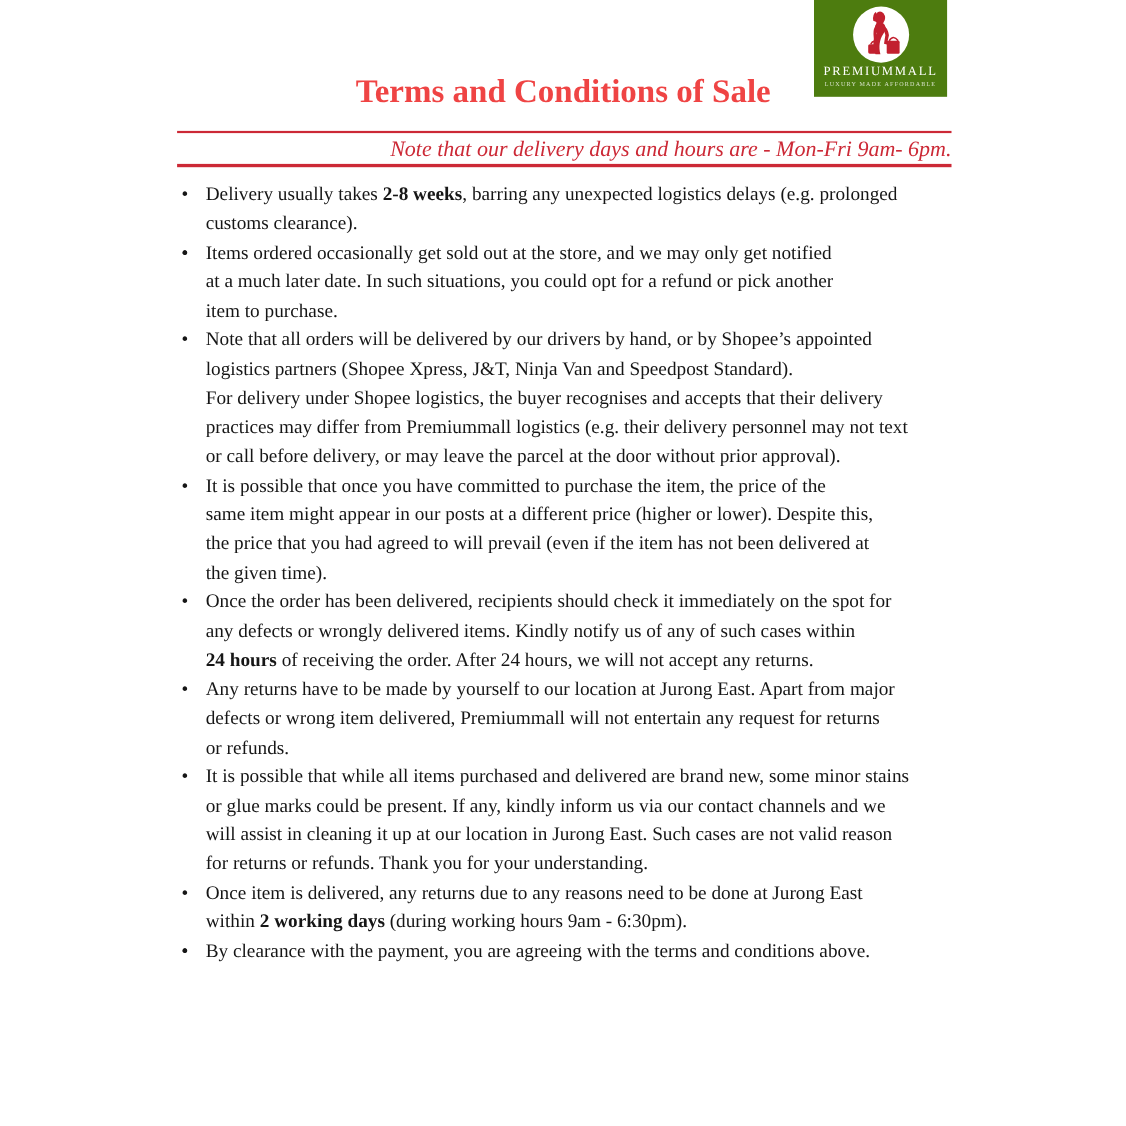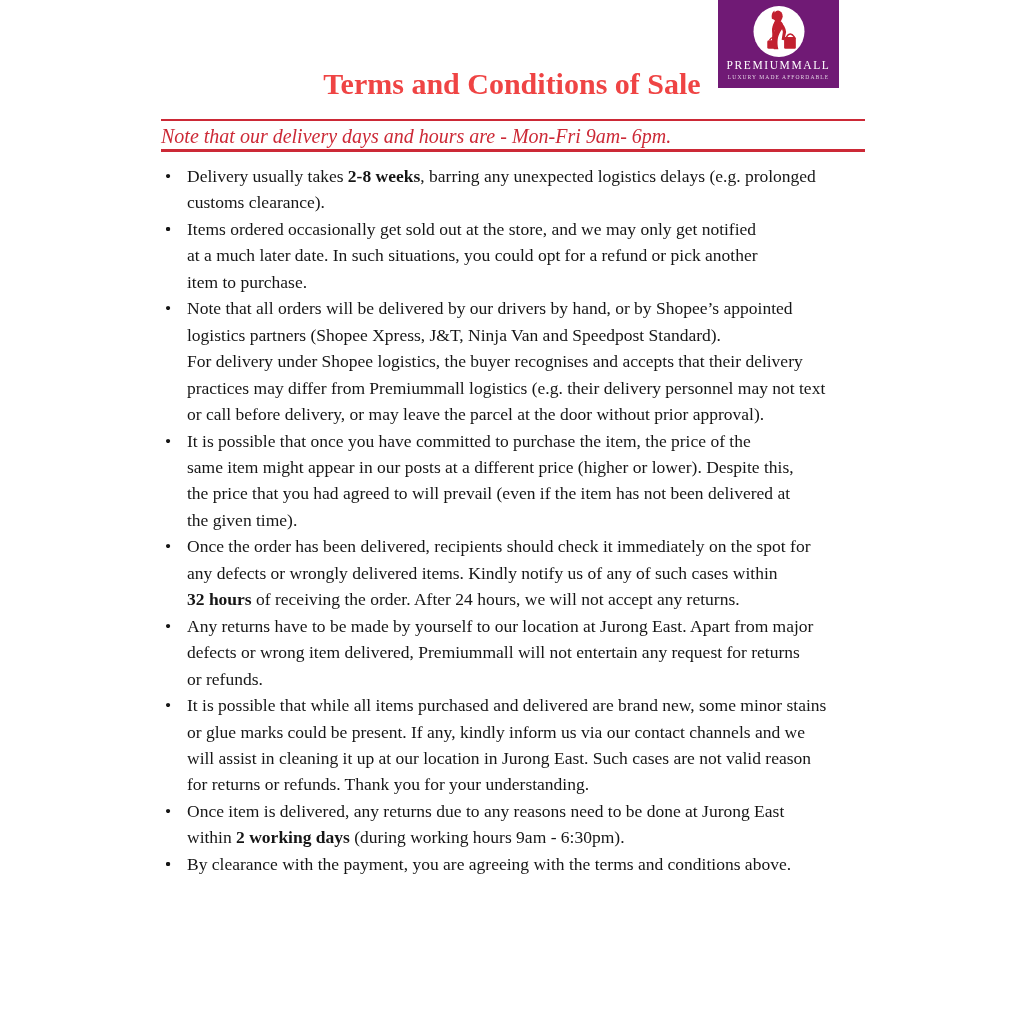--- a/index.html
+++ b/index.html
@@ -3,22 +3,22 @@
 <meta charset="utf-8">
 <style>
   html,body { margin:0; padding:0; background:#ffffff; }
   .page {
     position:relative; width:1024px; height:1024px; background:#ffffff;
     font-family:"Liberation Serif", serif; color:#161616; overflow:hidden;
   }
 
   
   .logo {
-    position:absolute; left:718px; top:0; width:121px; height:88px;
-    background:#701a75; text-align:center;
+    position:absolute; left:740px; top:0; width:121px; height:88px;
+    background:#4d7c0f; text-align:center;
   }
   .logo-circle {
     position:absolute; left:50%; top:6px; transform:translateX(-50%);
     width:51px; height:51px; background:#ffffff; border-radius:50%;
   }
   .logo-circle svg { display:block; width:51px; height:51px; }
   .logo-name {
     position:absolute; top:59px; left:0; width:100%;
     color:#ffffff; font-size:11.5px; letter-spacing:1.6px; white-space:nowrap;
   }
@@ -30,21 +30,21 @@
   
   .title {
     position:absolute; top:68px; left:0; width:1024px; margin:0;
     text-align:center; font-size:30px; line-height:32px; font-weight:bold; color:#ef4444;
   }
   .rule { position:absolute; left:161px; width:704px; background:#CC2936; }
   .rule-top { top:119px; height:2px; }
   .rule-bottom { top:149px; height:3px; }
   .note {
     position:absolute; top:124px; left:161px; width:704px;
-    text-align:left; font-style:italic; font-size:20px; line-height:24px; color:#CC2936;
+    text-align:right; font-style:italic; font-size:20px; line-height:24px; color:#CC2936;
   }
 
   
   .terms {
     position:absolute; top:163px; left:161px; width:724px;
     margin:0; padding:0; list-style:none;
     font-size:17.5px; line-height:26.45px; color:#161616;
   }
   .terms li { position:relative; padding-left:26px; }
   .terms .bullet { position:absolute; left:4px; top:0; }
@@ -82,21 +82,21 @@
   <div class="rule rule-top"></div>
   <div class="note">Note that our delivery days and hours are - Mon-Fri 9am- 6pm.</div>
   <div class="rule rule-bottom"></div>
 
   <ul class="terms" id="terms-list">
       <li><span class="bullet">•</span><span>Delivery usually takes <b>2-8 weeks</b>, barring any unexpected logistics delays (e.g. prolonged<br>customs clearance).</span></li>
       <li><span class="bullet">•</span></li>
       <li><span class="bullet">•</span><span>Items ordered occasionally get sold out at the store, and we may only get notified<br>at a much later date. In such situations, you could opt for a refund or pick another<br>item to purchase.</span></li>
       <li><span class="bullet">•</span><span>Note that all orders will be delivered by our drivers by hand, or by Shopee’s appointed<br>logistics partners (Shopee Xpress, J&amp;T, Ninja Van and Speedpost Standard).<br>For delivery under Shopee logistics, the buyer recognises and accepts that their delivery<br>practices may differ from Premiummall logistics (e.g. their delivery personnel may not text<br>or call before delivery, or may leave the parcel at the door without prior approval).</span></li>
       <li><span class="bullet">•</span><span>It is possible that once you have committed to purchase the item, the price of the<br>same item might appear in our posts at a different price (higher or lower). Despite this,<br>the price that you had agreed to will prevail (even if the item has not been delivered at<br>the given time).</span></li>
-      <li><span class="bullet">•</span><span>Once the order has been delivered, recipients should check it immediately on the spot for<br>any defects or wrongly delivered items. Kindly notify us of any of such cases within<br><b>32 hours</b> of receiving the order. After 24 hours, we will not accept any returns.</span></li>
+      <li><span class="bullet">•</span><span>Once the order has been delivered, recipients should check it immediately on the spot for<br>any defects or wrongly delivered items. Kindly notify us of any of such cases within<br><b>24 hours</b> of receiving the order. After 24 hours, we will not accept any returns.</span></li>
       <li><span class="bullet">•</span><span>Any returns have to be made by yourself to our location at Jurong East. Apart from major<br>defects or wrong item delivered, Premiummall will not entertain any request for returns<br>or refunds.</span></li>
       <li><span class="bullet">•</span><span>It is possible that while all items purchased and delivered are brand new, some minor stains<br>or glue marks could be present. If any, kindly inform us via our contact channels and we<br>will assist in cleaning it up at our location in Jurong East. Such cases are not valid reason<br>for returns or refunds. Thank you for your understanding.</span></li>
       <li><span class="bullet">•</span><span>Once item is delivered, any returns due to any reasons need to be done at Jurong East<br>within <b>2 working days</b> (during working hours 9am - 6:30pm).</span></li>
       <li><span class="bullet">•</span></li>
       <li><span class="bullet">•</span><span>By clearance with the payment, you are agreeing with the terms and conditions above.</span></li>
     </ul>
 
 </div>
 
 </body></html>

